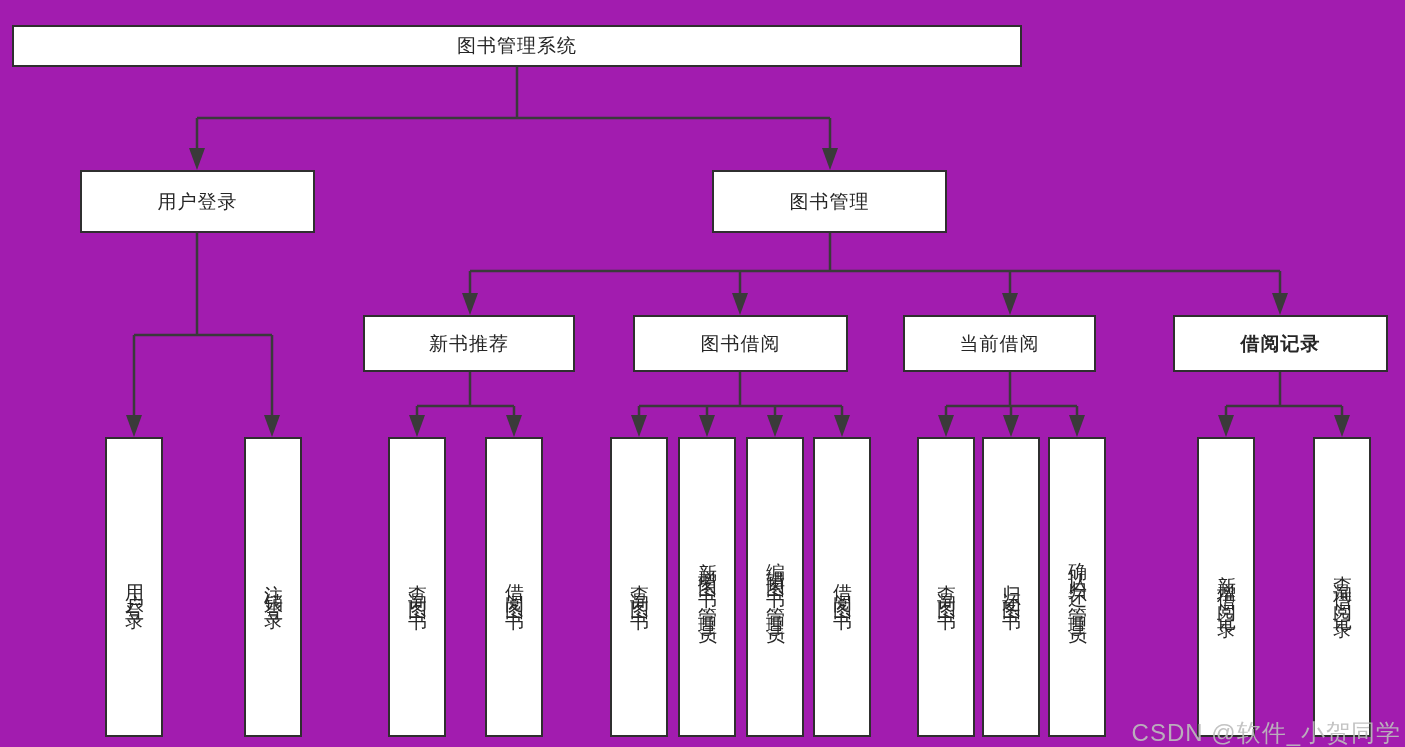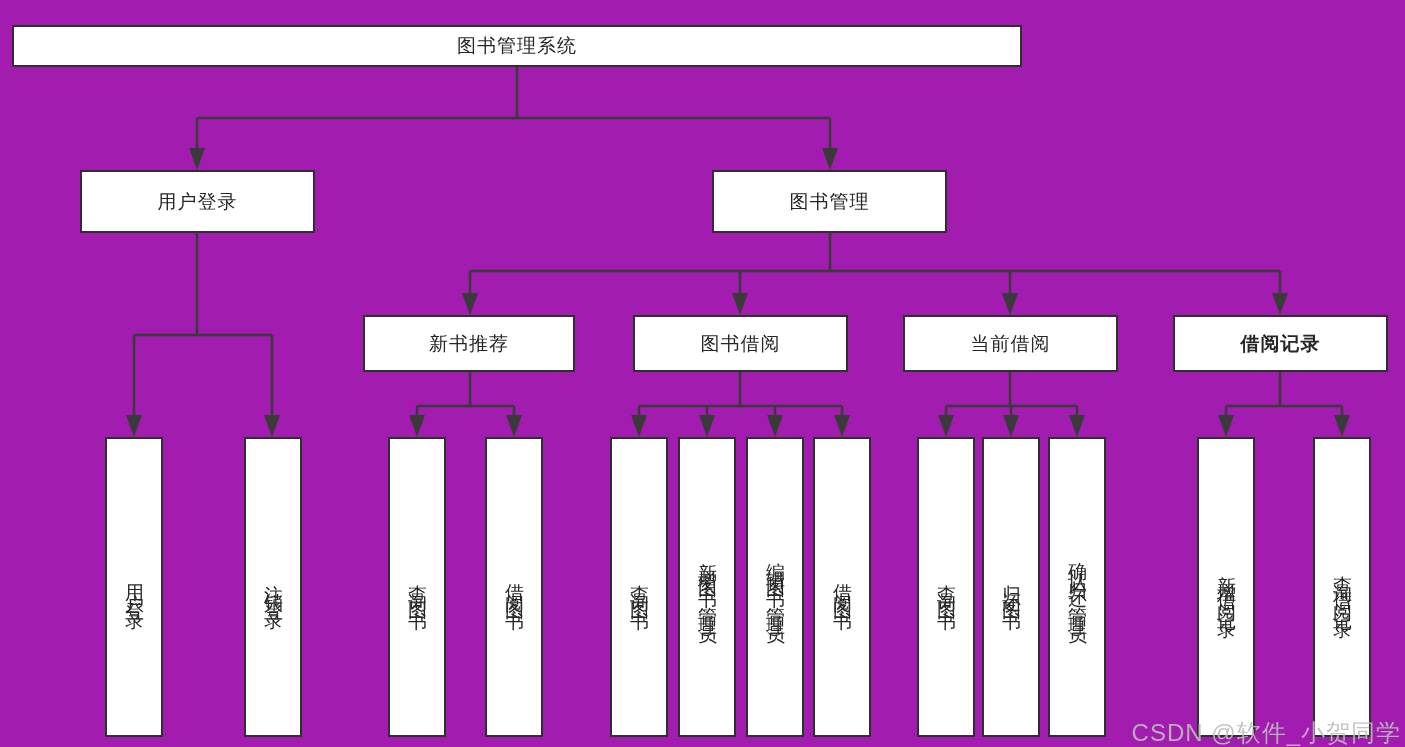--- a/index.html
+++ b/index.html
@@ -112,21 +112,21 @@
     </g>
   </svg>
 
   <div class="node h" style="left:12px; top:25px; width:1010px; height:42px;">图书管理系统</div>
 
   <div class="node h" style="left:80px; top:170px; width:235px; height:63px;">用户登录</div>
   <div class="node h" style="left:712px; top:170px; width:235px; height:63px;">图书管理</div>
 
   <div class="node h" style="left:363px; top:315px; width:212px; height:57px;">新书推荐</div>
   <div class="node h" style="left:633px; top:315px; width:215px; height:57px;">图书借阅</div>
-  <div class="node h" style="left:903px; top:315px; width:215px; height:57px;">当前借阅</div>
+  <div class="node h" style="left:903px; top:315px; width:193px; height:57px;">当前借阅</div>
   <div class="node h" style="left:1173px; top:315px; width:215px; height:57px;font-weight:bold;">借阅记录</div>
 
   <div class="node v" style="left:105px; top:437px; width:58px; height:300px;">用户登录</div>
   <div class="node v" style="left:244px; top:437px; width:58px; height:300px;">注销登录</div>
 
   <div class="node v" style="left:388px; top:437px; width:58px; height:300px;">查询图书</div>
   <div class="node v" style="left:485px; top:437px; width:58px; height:300px;">借阅图书</div>
 
   <div class="node v" style="left:610px; top:437px; width:58px; height:300px;">查询图书</div>
   <div class="node v" style="left:678px; top:437px; width:58px; height:300px;">新增图书（管理员）</div>

